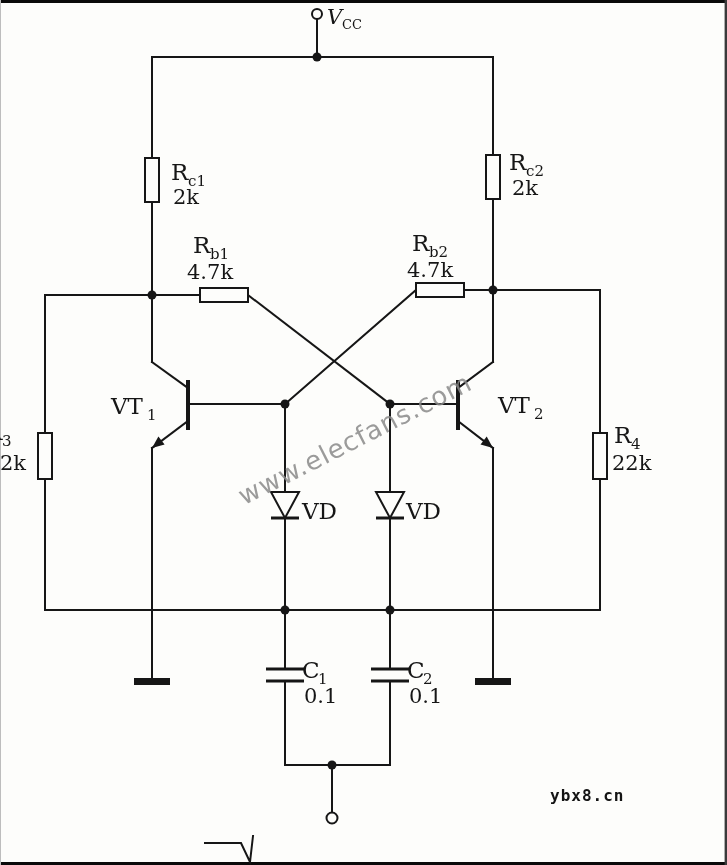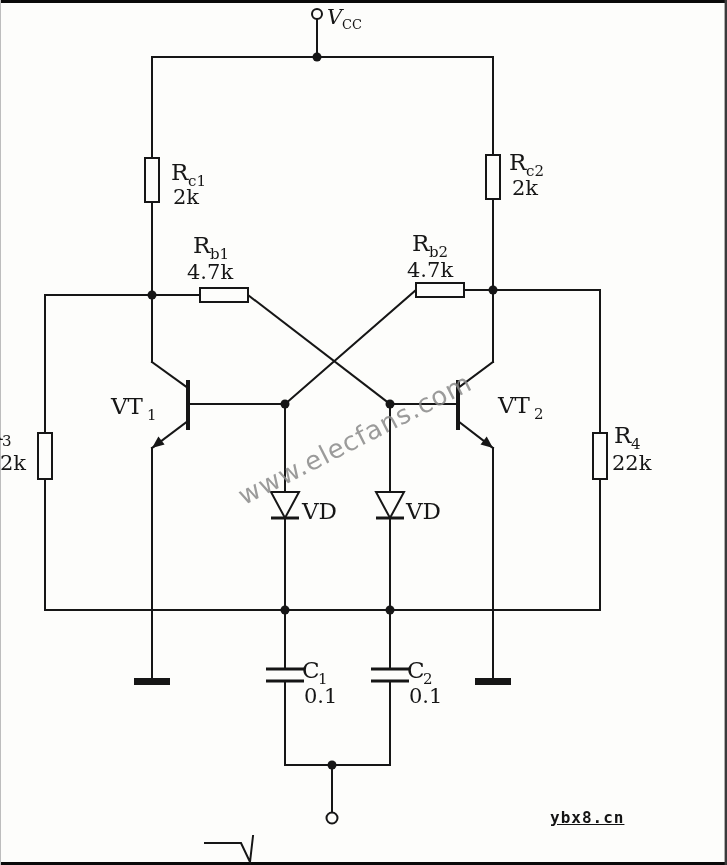--- a/index.html
+++ b/index.html
@@ -27,25 +27,24 @@
   .watermark{
     position:absolute;left:215px;top:424px;width:280px;
     text-align:center;
     font-family:"DejaVu Sans",sans-serif;
     font-size:26px;color:#8a8a8a;opacity:.85;
     transform:rotate(-27deg);
     letter-spacing:1px;
     white-space:nowrap;
   }
   .footer{
-    position:absolute;left:550px;top:808px;
+    position:absolute;left:550px;top:786px;
     font-family:"DejaVu Sans Mono",monospace;
     font-weight:bold;font-size:16px;color:#141414;
     letter-spacing:1px;
-    text-decoration:underline;
   }
 </style>
 </head>
 <body>
 
 <div class="page">
 
   <svg width="727" height="865" viewBox="0 0 727 865">
 
     <g>

